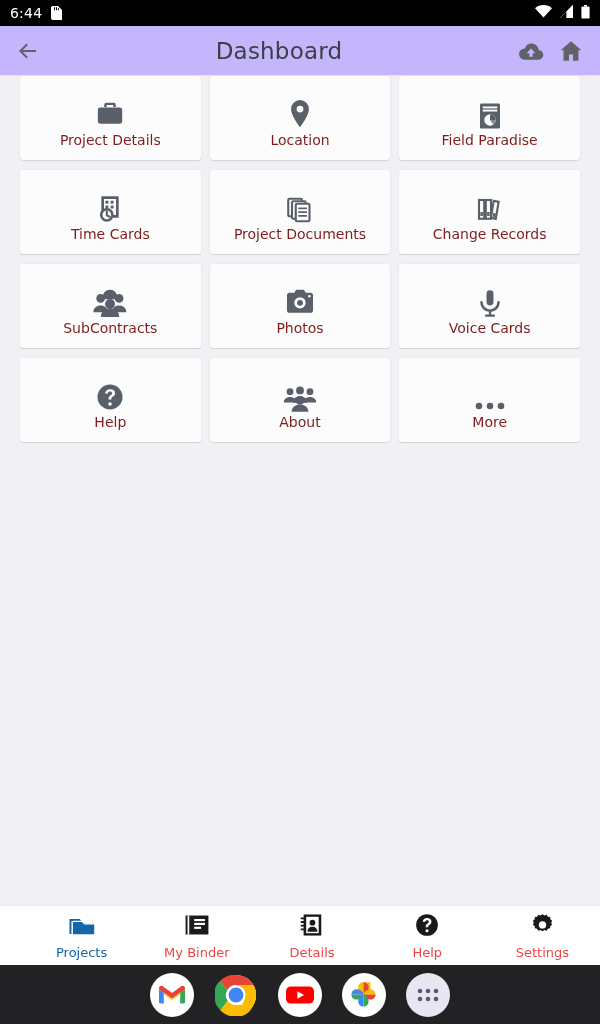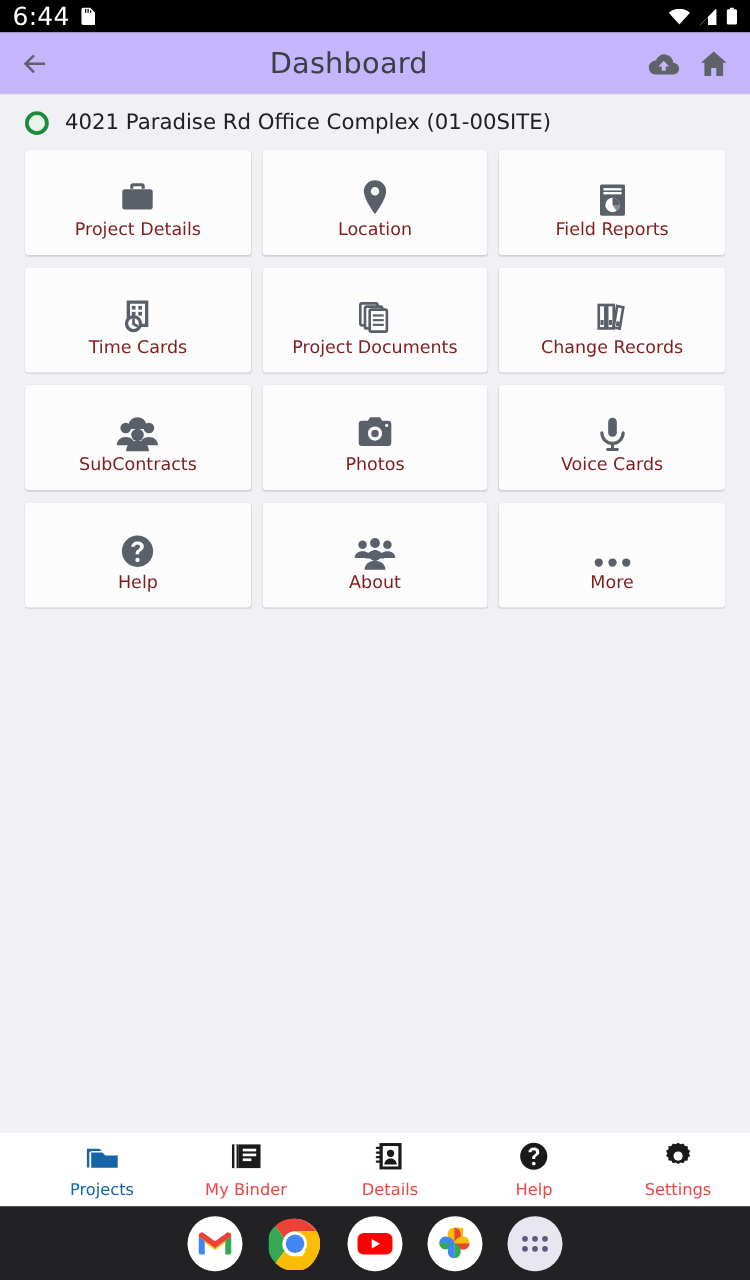--- a/index.html
+++ b/index.html
@@ -8,21 +8,21 @@
     font-family: "DejaVu Sans", "Liberation Sans", sans-serif;
     background: #f0f0f5;
     overflow: hidden;
   }
   .phone { width: 600px; height: 1024px; display: flex; flex-direction: column; position: relative; }
 
   
   .statusbar {
     height: 26px; background: #000; color: #fff;
     display: flex; align-items: center; padding: 0 10px;
-    font-size: 20px; flex: 0 0 26px;
+    font-size: 14px; flex: 0 0 26px;
   }
   .sb-time { letter-spacing: .2px; }
   .sb-sd { margin-left: 9px; display: flex; align-items: center; }
   .sb-right { margin-left: auto; display: flex; align-items: center; gap: 7px; }
 
   
   .appbar {
     height: 50px; background: #c4b5fd; flex: 0 0 50px;
     display: flex; align-items: center; padding: 0 16px;
     border-bottom: 1px solid #e6e6ea;
@@ -146,24 +146,20 @@
           </svg>
       </span>
       <span class="icon-btn">
         <svg width="26" height="26" viewBox="0 0 24 24">
             <path d="M12 3 2.5 11.3h2.6V21h5v-5.8h3.8V21h5v-9.7h2.6z" fill="#5f6368"></path>
           </svg>
       </span>
     </span>
   </div>
 
-  <div class="project-header">
-    <span class="proj-dot"></span>
-    <span class="proj-name">4021 Paradise Rd Office Complex  (01-00SITE)</span>
-  </div>
 
   <div class="grid-wrap">
     <div class="grid">
 
       <div class="tile">
         <span class="tile-icon">
           <svg width="34" height="34" viewBox="0 0 24 24">
               <path d="M9.5 4h5a1.6 1.6 0 0 1 1.6 1.6V7h-1.8V5.7H9.7V7H7.9V5.6A1.6 1.6 0 0 1 9.5 4z" fill="#5a6069"></path>
               <rect x="3.4" y="7.4" width="17.2" height="11.4" rx="1.6" fill="#5a6069"></rect>
             </svg>
@@ -184,21 +180,21 @@
         <span class="tile-icon">
           <svg width="30" height="30" viewBox="0 0 24 24">
               <rect x="4" y="2" width="16" height="20" rx="1" fill="#5a6069"></rect>
               <rect x="6.2" y="4.4" width="11.6" height="1.5" fill="#fff"></rect>
               <rect x="6.2" y="6.9" width="11.6" height="1.5" fill="#fff"></rect>
               <circle cx="12" cy="15.2" r="4.6" fill="#fff"></circle>
               <path d="M12 15.2V10.6a4.6 4.6 0 0 1 4.6 4.6z" fill="#5a6069"></path>
               <path d="M12 15.2h4.6a4.6 4.6 0 0 1-2 3.8z" fill="#868d96"></path>
             </svg>
         </span>
-        <span class="tile-label">Field Reports</span>
+        <span class="tile-label">Field Paradise</span>
       </div>
 
       <div class="tile">
         <span class="tile-icon">
           <svg width="32" height="32" viewBox="0 0 24 24">
               <path d="M6.5 3.5h11v14h-11z" fill="none" stroke="#5a6069" stroke-width="2"></path>
               <rect x="8.6" y="5.8" width="2.2" height="2.2" fill="#5a6069"></rect>
               <rect x="12.5" y="5.8" width="2.2" height="2.2" fill="#5a6069"></rect>
               <rect x="8.6" y="9.4" width="2.2" height="2.2" fill="#5a6069"></rect>
               <rect x="12.5" y="9.4" width="2.2" height="2.2" fill="#5a6069"></rect>

